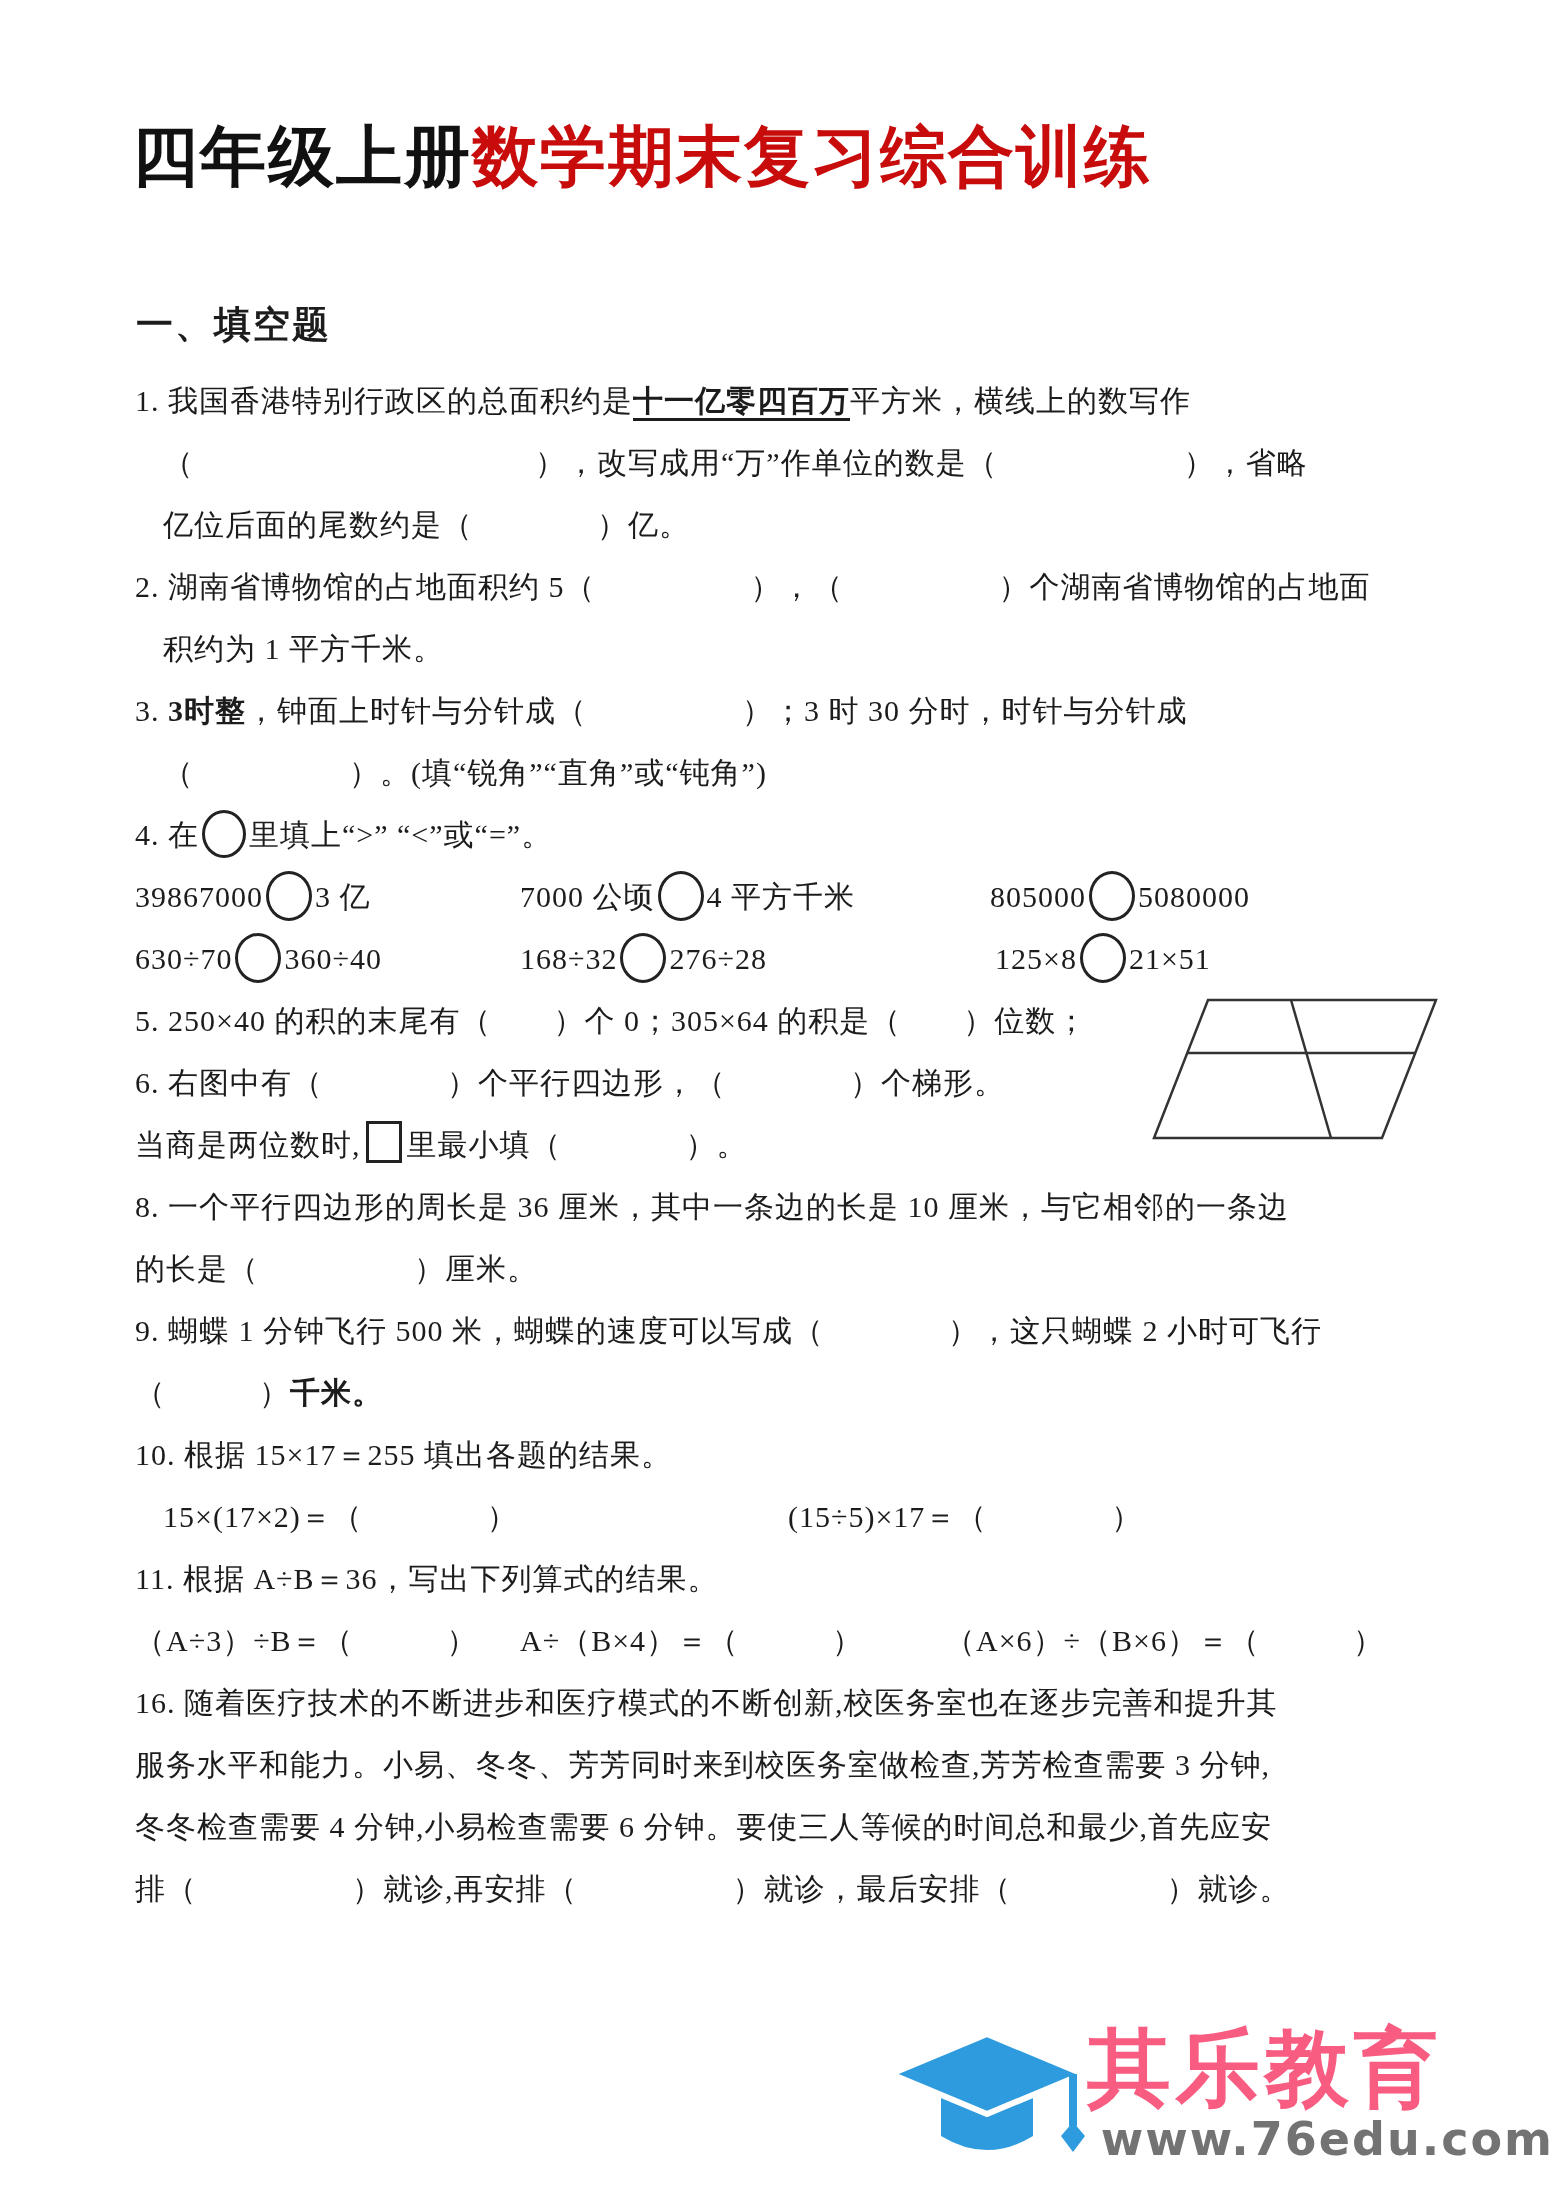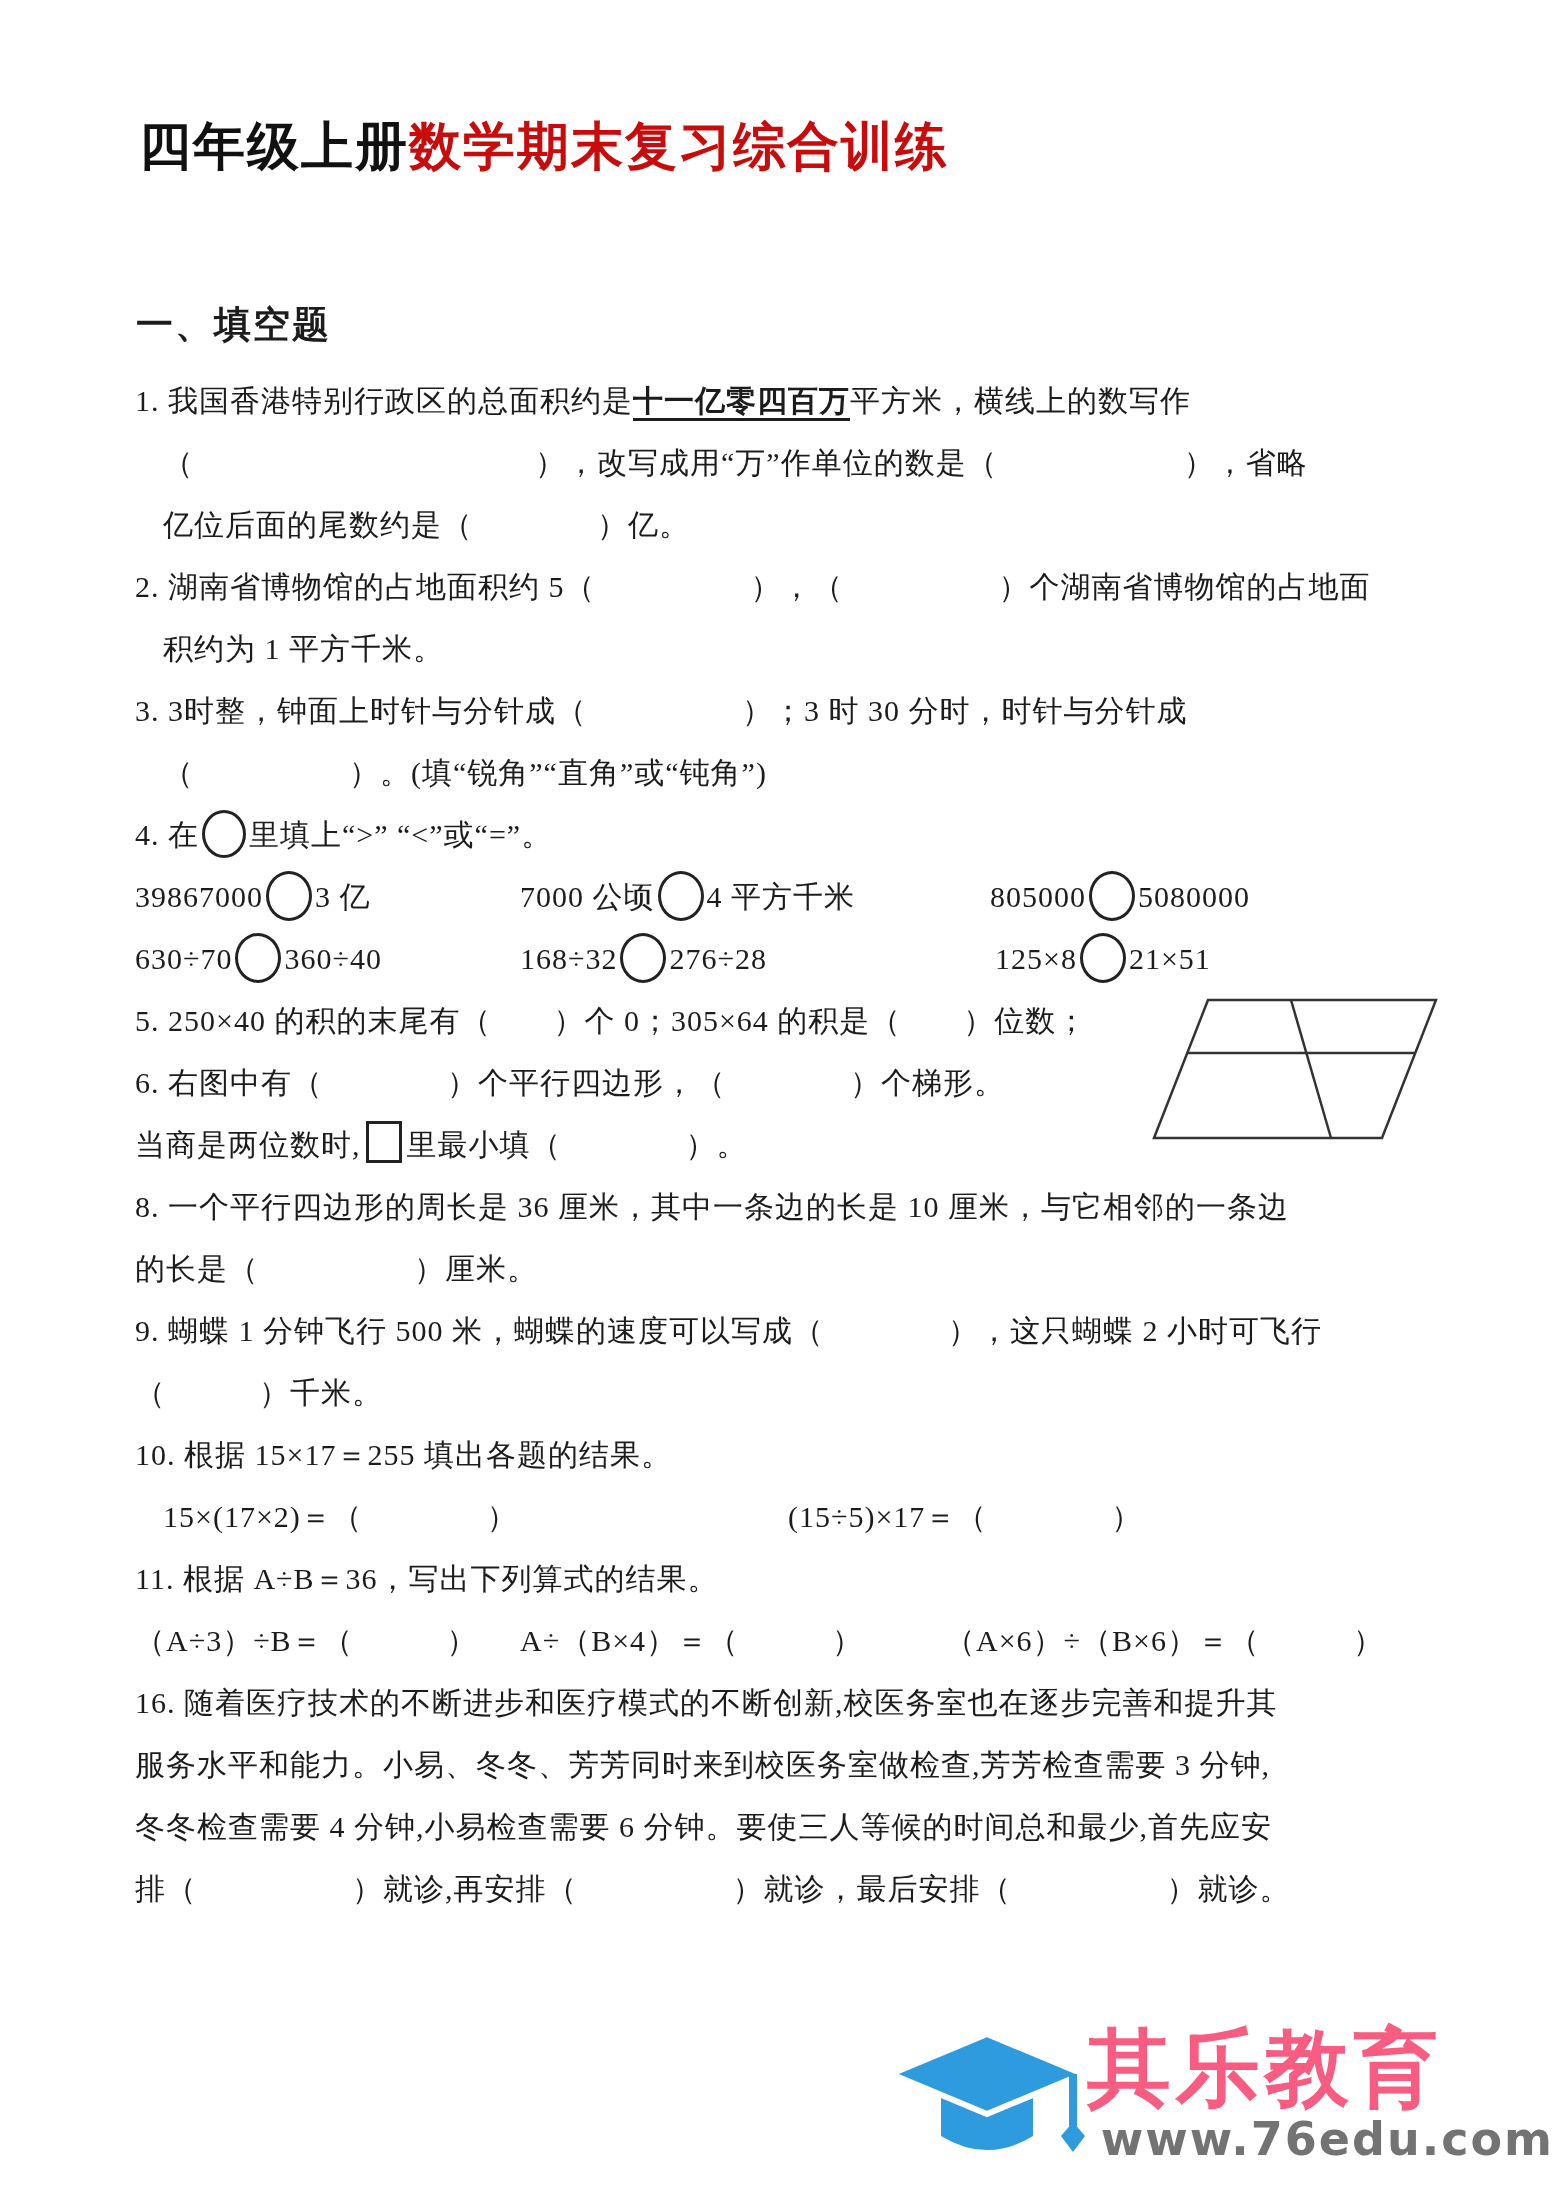--- a/index.html
+++ b/index.html
@@ -5,39 +5,39 @@
   html,body{margin:0;padding:0;background:#ffffff;}
   .page{
     position:relative;
     width:1560px;height:2190px;
     background:#ffffff;
     overflow:hidden;
     font-family:"Liberation Serif","DejaVu Serif",serif;
     color:#1c1c1c;
   }
   .title{
-    position:absolute;top:112px;left:139px;right:100px;
+    position:absolute;top:112px;left:132px;right:100px;
     font-family:Liberation Sans, sans-serif;
-    font-weight:bold;font-size:52px;letter-spacing:2px;white-space:nowrap;
+    font-weight:bold;font-size:66px;letter-spacing:2px;white-space:nowrap;
   }
   .title .t-black{color:#111111;}
   .title .t-red{color:#c80c0c;}
   .section-heading{
     position:absolute;top:300px;left:136px;
     font-size:37px;font-weight:bold;letter-spacing:2px;
     font-family:Liberation Sans, sans-serif;
   }
   .content{
     position:absolute;top:370px;left:135px;right:112px;
     font-size:30px;letter-spacing:1px;
   }
   .line{display:block;height:62px;line-height:62px;white-space:nowrap;}
   .indent{padding-left:28px;}
   .u-bold{font-weight:bold;text-decoration:underline;text-underline-offset:7px;text-decoration-thickness:3px;}
-  .bold{font-weight:normal;}
+  .bold{font-weight:bold;}
   .cmp-circle{
     display:inline-block;width:46px;height:50px;
     border:3px solid #222;border-radius:50%;
     vertical-align:-14px;margin:0 3px;box-sizing:border-box;
   }
   .cmp-circle.small{width:44px;height:48px;vertical-align:-13px;}
   .blank-box{
     display:inline-block;width:36px;height:42px;
     border:3px solid #222;vertical-align:-8px;margin:0 5px;box-sizing:border-box;
   }

